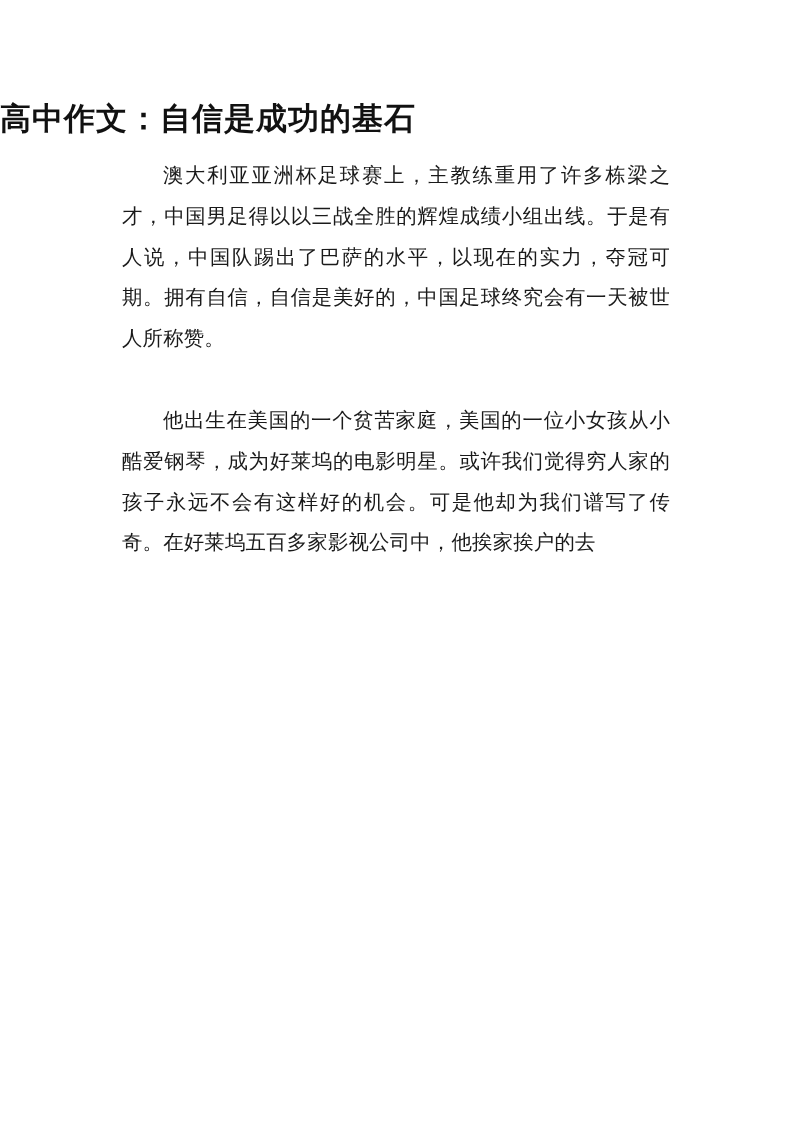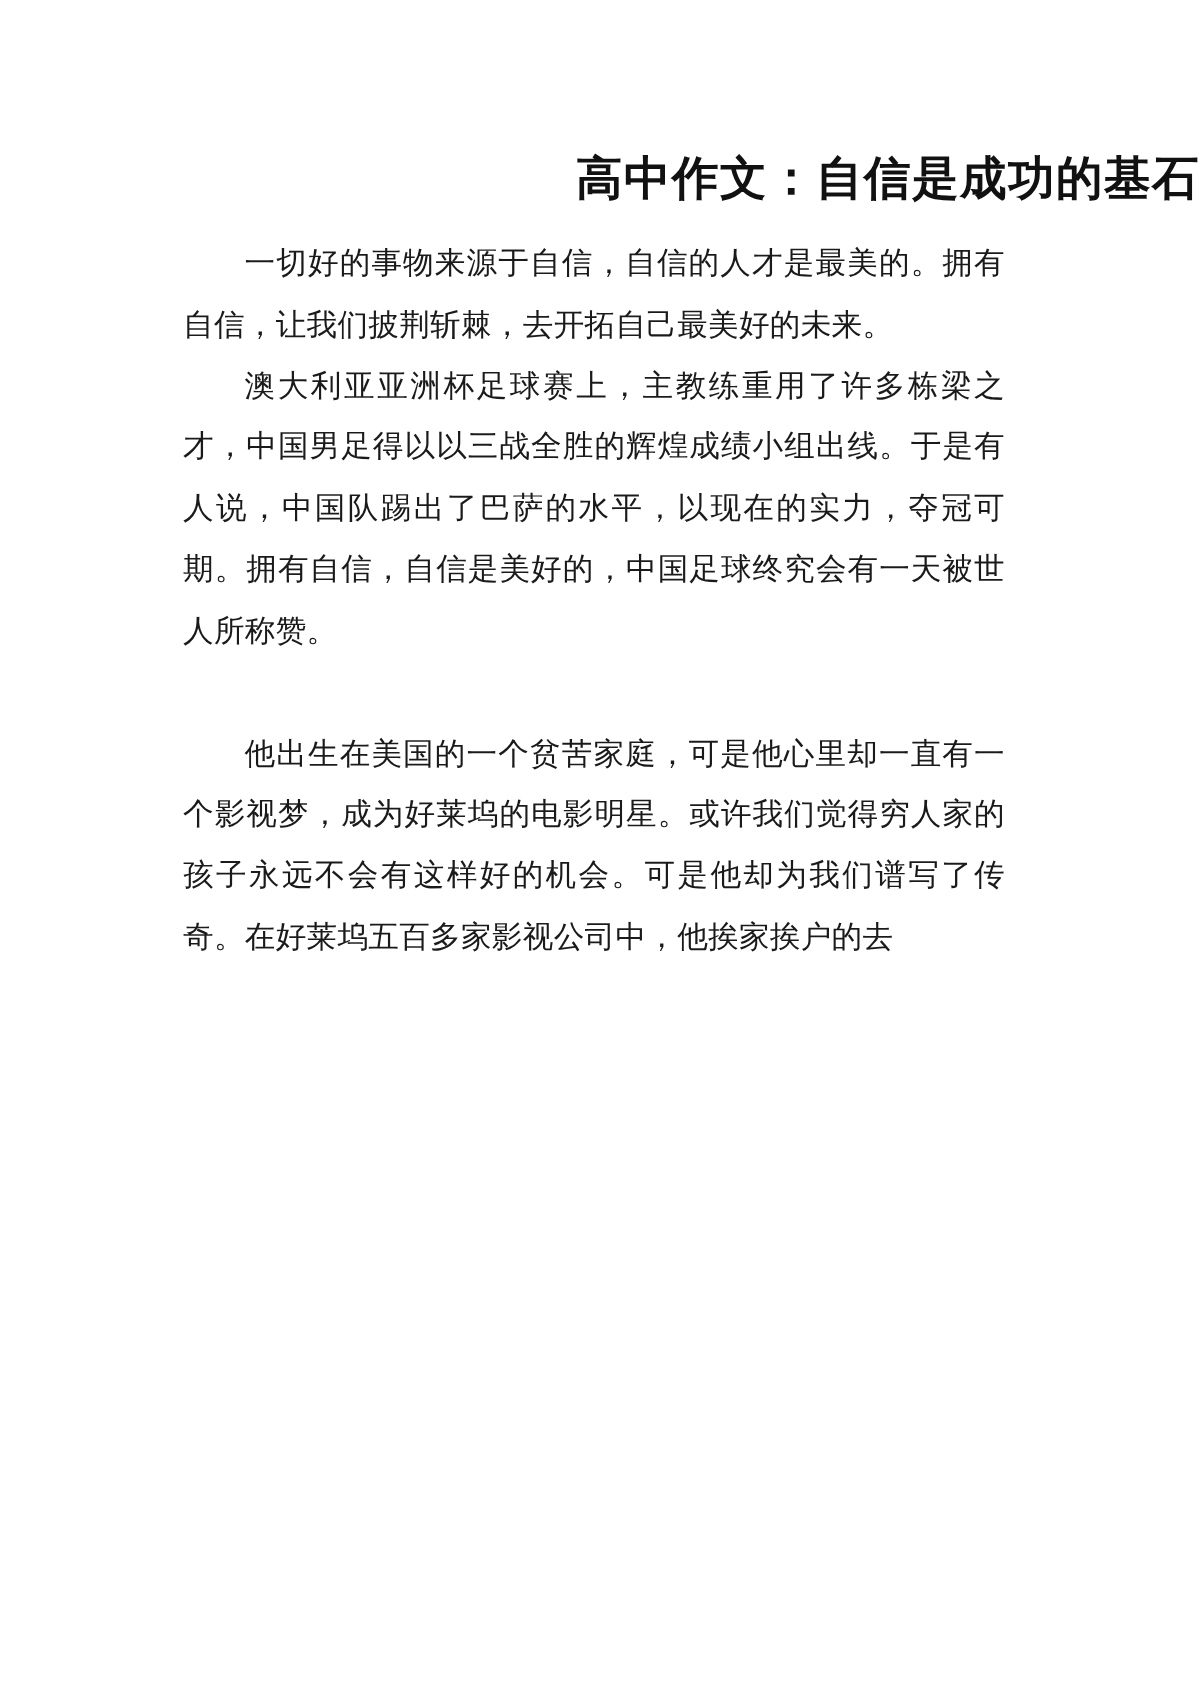--- a/index.html
+++ b/index.html
@@ -1,30 +1,29 @@
 <!DOCTYPE html>
 <html><head>
 <meta charset="utf-8">
 <style>
   html, body { margin: 0; padding: 0; background: #ffffff; }
   body { width: 800px; height: 1132px; position: relative; overflow: hidden;
          font-family: "DejaVu Serif", "Liberation Serif", serif; color: #1a1a1a; }
   .page { position: absolute; left: 0; top: 0; width: 800px; height: 1132px; background: #fff; }
-  .title { position: absolute; left: 0; width: 800px; top: 98px; text-align: right;
+  .title { position: absolute; left: 0; width: 800px; top: 98px; text-align: left;
            font-family: "DejaVu Sans", "Liberation Sans", sans-serif; font-weight: bold;
            font-size: 31px; letter-spacing: 1px; color: #111; }
   .body-text { position: absolute; left: 122px; top: 155px; width: 548px; }
   .para { margin: 0; font-size: 20.4px; line-height: 40.8px; text-indent: 41px;
           text-align: justify; letter-spacing: 0.2px; }
   .spacer { height: 41px; }
 </style>
 </head>
 <body>
 
 <div class="page">
   <div class="title">高中作文：自信是成功的基石</div>
   <div class="body-text">
-    <p class="para">一切好的事物来源于自信，自信的人才是最美的。拥有自信，让我们披荆斩棘，去开拓自己最美好的未来。</p>
     <p class="para">澳大利亚亚洲杯足球赛上，主教练重用了许多栋梁之才，中国男足得以以三战全胜的辉煌成绩小组出线。于是有人说，中国队踢出了巴萨的水平，以现在的实力，夺冠可期。拥有自信，自信是美好的，中国足球终究会有一天被世人所称赞。</p>
     <div class="spacer"></div>
-    <p class="para">他出生在美国的一个贫苦家庭，可是他心里却一直有一个影视梦，成为好莱坞的电影明星。或许我们觉得穷人家的孩子永远不会有这样好的机会。可是他却为我们谱写了传奇。在好莱坞五百多家影视公司中，他挨家挨户的去</p>
+    <p class="para">他出生在美国的一个贫苦家庭，美国的一位小女孩从小酷爱钢琴，成为好莱坞的电影明星。或许我们觉得穷人家的孩子永远不会有这样好的机会。可是他却为我们谱写了传奇。在好莱坞五百多家影视公司中，他挨家挨户的去</p>
   </div>
 </div>
 
 </body></html>

